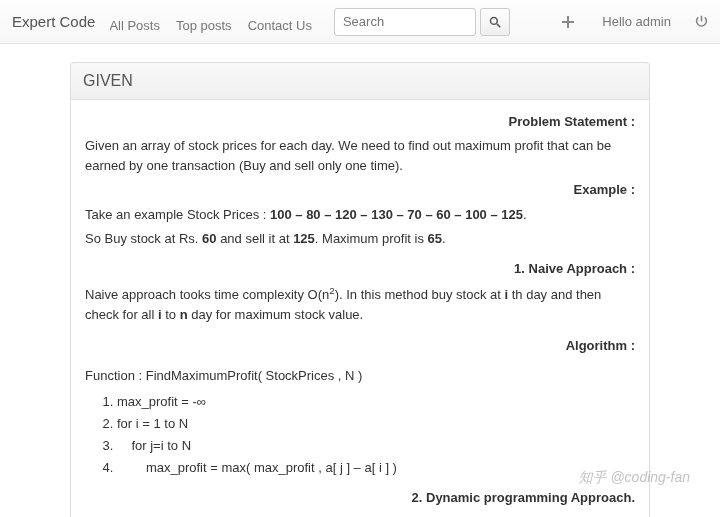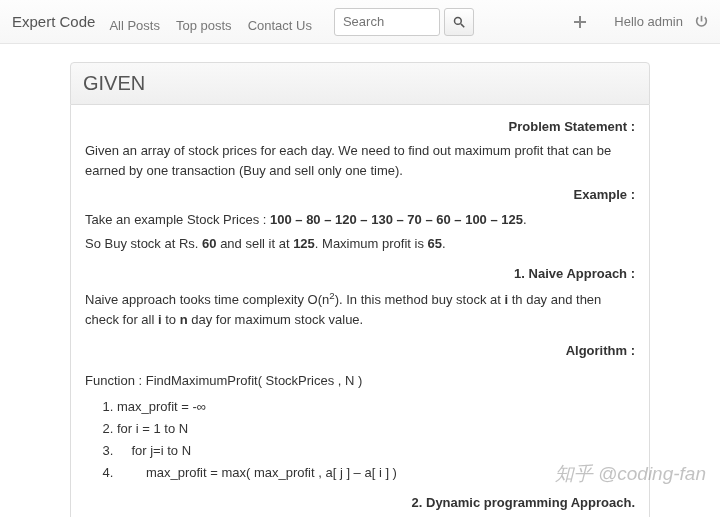--- a/index.html
+++ b/index.html
@@ -1,36 +1,36 @@
 <!DOCTYPE html>
 <html><head>
 <meta charset="utf-8">
 <style>
 * { box-sizing: border-box; margin: 0; padding: 0; }
 body { font-family: "Helvetica Neue", Helvetica, Arial, sans-serif; font-size: 13px; color: #333; background: #fff; }
 .navbar { background: linear-gradient(#fdfdfd, #f7f7f7); border-bottom: 1px solid #e6e6e6; height: 44px; display: flex; align-items: center; padding: 6px 12px; }
 .brand { font-size: 15px; color: #555; margin-right: 14px; }
 .nav-link { color: #777; font-size: 13px; margin-right: 16px; text-decoration: none; cursor: pointer; margin-top: 8px; }
 .search-wrap { display: flex; align-items: center; margin-left: 6px; }
-.search-input { height: 28px; width: 106px; border: 1px solid #ccc; border-radius: 3px; padding: 0 8px; font-size: 13px; color: #555; }
+.search-input { height: 28px; width: 142px; border: 1px solid #ccc; border-radius: 3px; padding: 0 8px; font-size: 13px; color: #555; }
 .search-btn { height: 28px; width: 30px; border: 1px solid #ccc; border-radius: 3px; background: linear-gradient(#fff,#eee); margin-left: 4px; display: flex; align-items: center; justify-content: center; cursor: pointer; }
 .spacer { flex: 1; }
 .plus { color: #777; font-size: 15px; font-weight: bold; margin-right: 28px; cursor: pointer; }
-.hello { color: #777; font-size: 13px; margin-right: 12px; cursor: pointer; }
+.hello { color: #777; font-size: 13px; margin-right: 24px; cursor: pointer; }
 .power { color: #777; cursor: pointer; }
 .content { max-width: 580px; margin: 18px auto 0; }
-.panel-head { background: linear-gradient(#f9f9f9,#efefef); border: 1px solid #ddd; border-radius: 4px 4px 0 0; padding: 9px 12px; color: #555; font-size: 20px; }
+.panel-head { background: linear-gradient(#f9f9f9,#efefef); border: 1px solid #ddd; border-radius: 4px 4px 0 0; padding: 9px 12px; color: #555; font-size: 16px; }
 .panel-body { border: 1px solid #ddd; border-top: none; border-radius: 0 0 4px 4px; padding: 12px 14px; color: #333; line-height: 1.55; }
 .panel-body p { margin-bottom: 4px; }
 .bold { font-weight: bold; text-align: right; }
 .mt { margin-top: 10px; }
 ol.algo { list-style: decimal; margin: 6px 0 6px 32px; }
 ol.algo li { margin-bottom: 2px; }
 .img-placeholder { display: flex; align-items: center; justify-content: center; margin: 8px 0 4px; color: #2a6496; font-size: 13px; }
-.watermark { position: fixed; right: 14px; bottom: 30px; color: rgba(120,120,120,.45); font-size: 19px; font-style: italic; pointer-events: none; }
+.watermark { position: fixed; right: 30px; bottom: 30px; color: rgba(120,120,120,.45); font-size: 14px; font-style: italic; pointer-events: none; }
 sup { font-size: .75em; }
 svg { display: block; }
 </style>
 </head>
 <body>
 
 <div class="navbar">
   <span class="brand">Expert Code</span>
   <a class="nav-link">All Posts</a>
   <a class="nav-link">Top posts</a>

